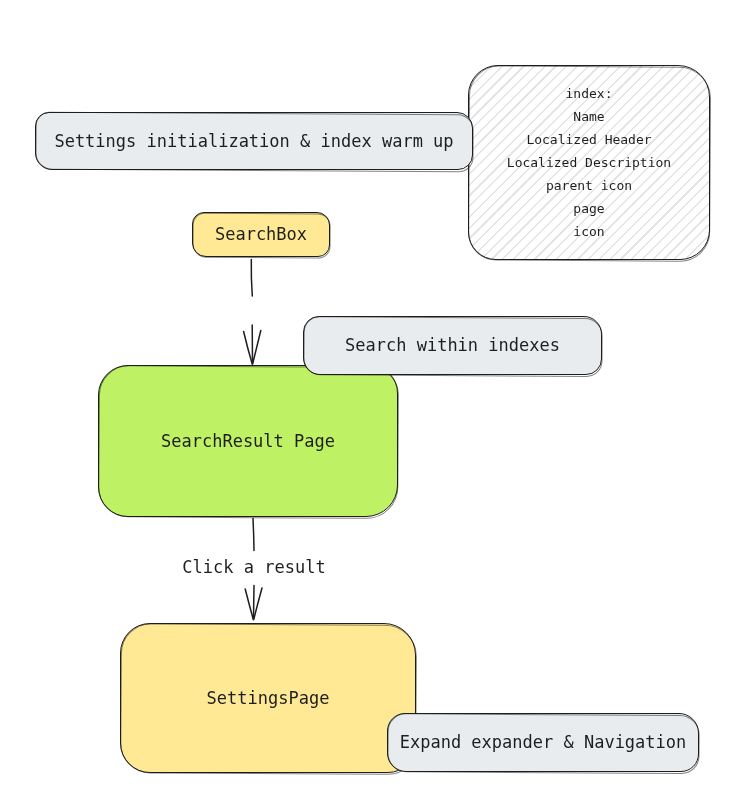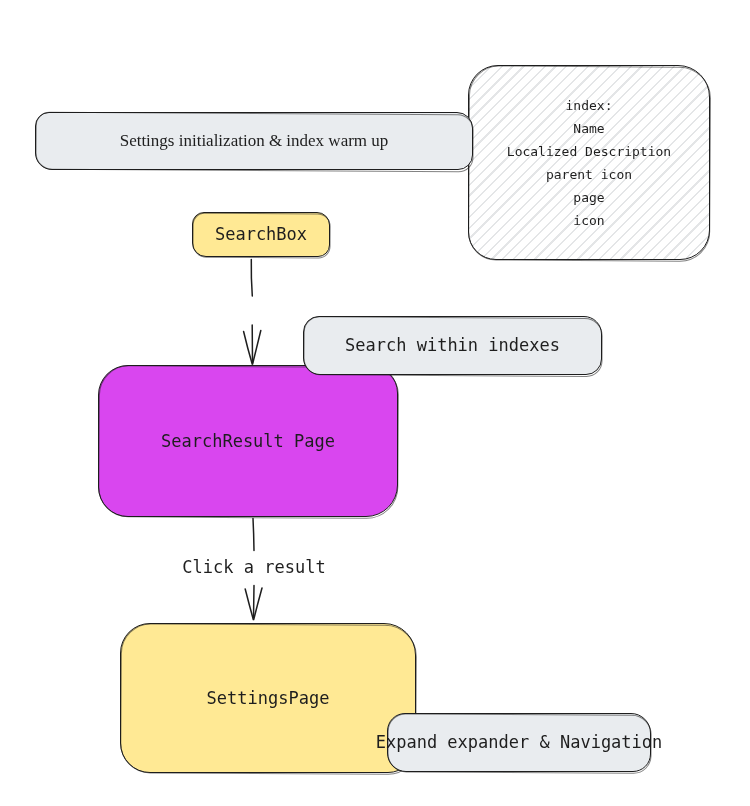--- a/index.html
+++ b/index.html
@@ -44,28 +44,28 @@
     background-color: #ffffff;
     background-image: repeating-linear-gradient(
       135deg,
       rgba(120,128,136,0.20) 0px,
       rgba(120,128,136,0.20) 1.6px,
       transparent 1.6px,
       transparent 7.6px
     );
   }
 
-  #settings-init { left: 35px;  top: 112px; width: 438px; height: 58px;  border-radius: 14px 16px 15px 17px; font-family: Liberation Serif, serif; }
+  #settings-init { left: 35px;  top: 112px; width: 438px; height: 58px;  border-radius: 14px 16px 15px 17px; }
   #index-info    { left: 468px; top: 65px;  width: 242px; height: 195px; border-radius: 30px 32px 30px 28px;
                    flex-direction: column; font-size: 13px; line-height: 23px; }
   #search-box    { left: 192px; top: 212px; width: 138px; height: 45px;  border-radius: 12px 13px 12px 14px; z-index: 2; justify-content: center; }
   #search-within { left: 303px; top: 316px; width: 299px; height: 59px;  border-radius: 16px 18px 16px 17px; }
   #search-result { left: 98px;  top: 365px; width: 300px; height: 152px; border-radius: 30px 28px 32px 30px; }
   #settings-page { left: 120px; top: 623px; width: 296px; height: 150px; border-radius: 30px 32px 28px 30px; }
-  #expand-nav    { left: 387px; top: 713px; width: 264px; height: 59px;  border-radius: 18px 20px 18px 19px; }
+  #expand-nav    { left: 387px; top: 713px; width: 312px; height: 59px;  border-radius: 18px 20px 18px 19px; }
 
   .edge-label {
     position: absolute;
     z-index: 5;
     font-size: 17px;
     line-height: 20px;
     text-align: center;
     white-space: nowrap;
     pointer-events: none;
   }
@@ -91,35 +91,36 @@
 
 <div class="canvas">
 
   <div class="node gray" id="settings-init" style="background-color: rgb(233, 236, 239);">
     <span>Settings initialization &amp; index warm up</span>
   </div>
 
   <div class="node hatch" id="index-info">
     <span>index:</span>
     <span>Name</span>
+    <span>Localized Header</span>
     <span>Localized Description</span>
     <span>parent icon</span>
     <span>page</span>
     <span>icon</span>
   </div>
 
   <div class="node" id="search-box" style="background-color: rgb(255, 233, 148);">
     <span>SearchBox</span>
   </div>
 
   <div class="node gray" id="search-within" style="background-color: rgb(233, 236, 239);">
     <span>Search within indexes</span>
   </div>
 
-  <div class="node yellow-lg" id="search-result" style="background-color: #d946ef;">
+  <div class="node yellow-lg" id="search-result" style="background-color: #bef264;">
     <span>SearchResult Page</span>
   </div>
 
   <div class="node yellow-lg" id="settings-page" style="background-color: rgb(255, 233, 148);">
     <span>SettingsPage</span>
   </div>
 
   <div class="node gray" id="expand-nav" style="background-color: rgb(233, 236, 239);">
     <span>Expand expander &amp; Navigation</span>
   </div>

